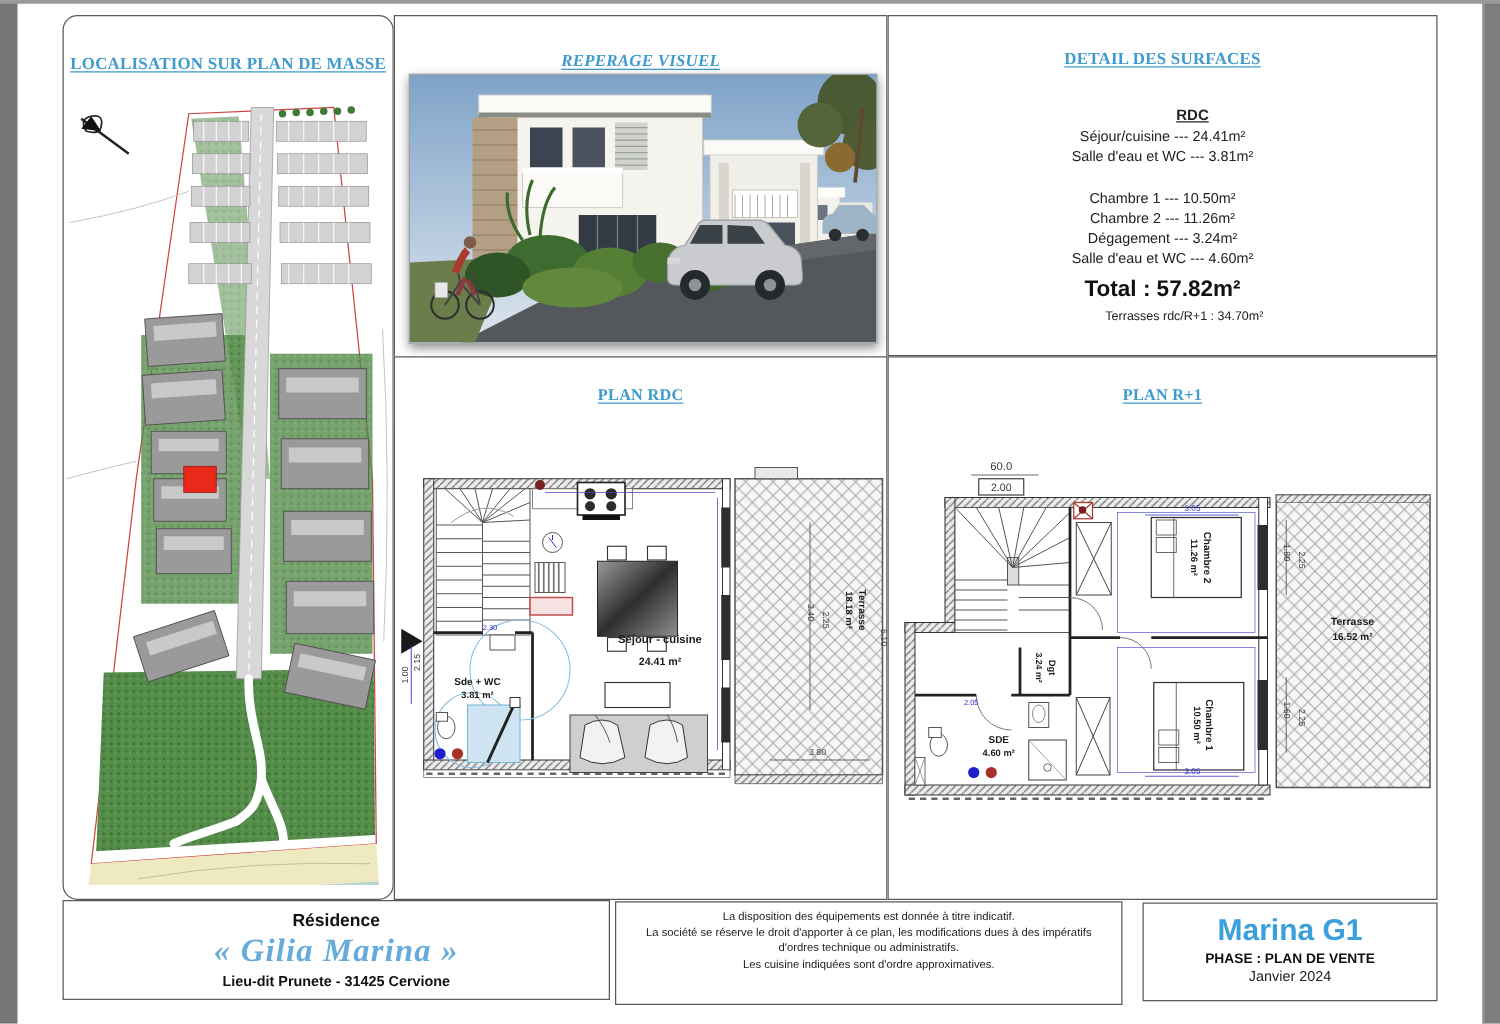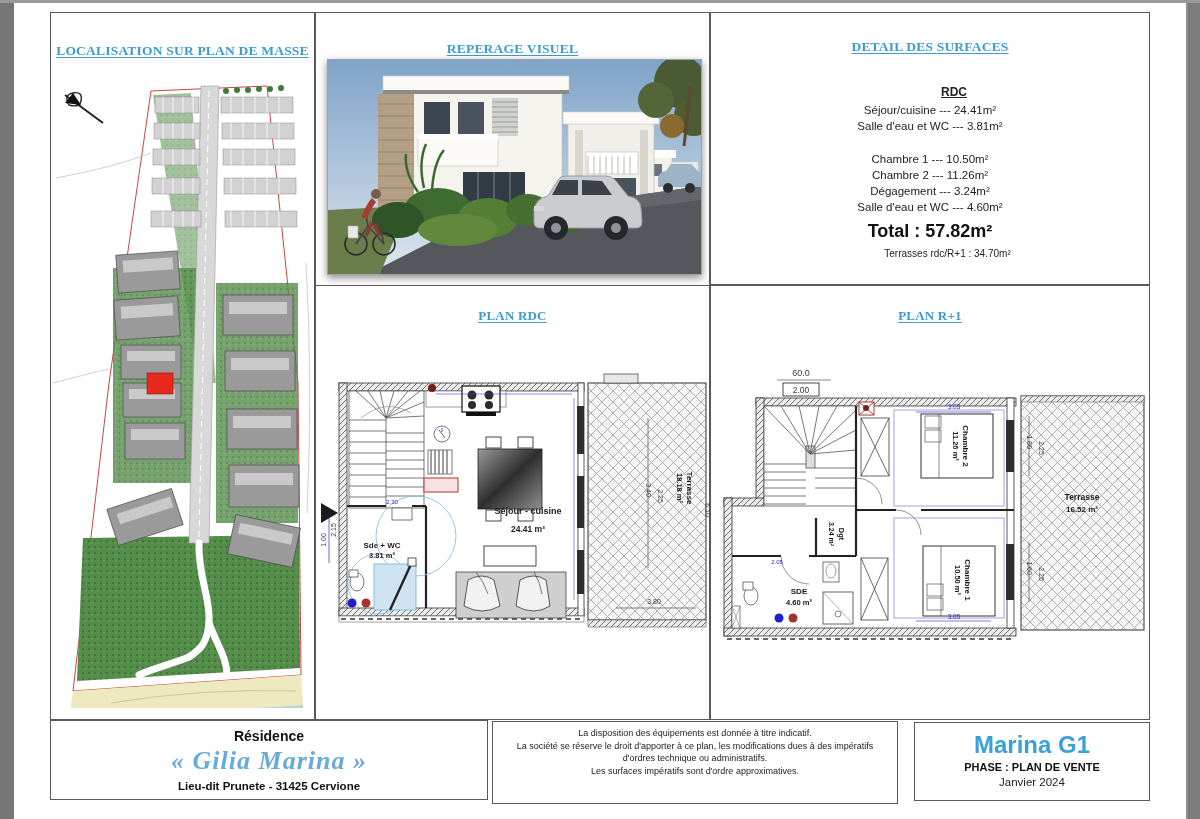--- a/index.html
+++ b/index.html
@@ -31,21 +31,21 @@
   .dimblue{fill:#2a2ac8;}
   .dimgray{fill:#3a3a3a;}
 </style>
 </head>
 <body>
 
 <div class="edge left"></div>
 <div class="edge right"></div>
 <div class="edge top"></div>
 
-<div class="panel" style="left:50px;top:12px;width:265px;height:708px;">
+<div class="panel" style="left:50px;top:12px;width:265px;height:708px;border-radius:12px;">
   <div class="hd" style="top:30px;font-size:13.5px;">LOCALISATION SUR PLAN DE MASSE</div>
   <svg viewBox="0 0 265 625" style="position:absolute;left:0;top:70px;width:265px;height:625px;">
     <defs>
       <pattern id="grn" width="6" height="6" patternUnits="userSpaceOnUse">
         <rect width="6" height="6" fill="#548c49"></rect>
           <circle cx="2" cy="2" r="1" fill="#3c6e36"></circle>
           <circle cx="5" cy="4" r="0.8" fill="#6ca35f"></circle>
       </pattern>
     </defs>
 
@@ -143,21 +143,21 @@
     <path d="M60,620 Q150,605 245,608" stroke="#c8bd90" stroke-width="0.8" fill="none"></path>
 
     <g stroke="#bbb" stroke-width="0.7" fill="none">
       <path d="M5,95 Q60,85 100,70"></path>
         <path d="M2,300 Q40,290 58,286"></path>
         <path d="M255,180 Q262,300 256,430"></path>
     </g>
   </svg>
 </div>
 
-<div class="panel" style="left:315px;top:12px;width:395px;height:330px;">
+<div class="panel" style="left:315px;top:12px;width:395px;height:330px;font-style:italic;">
   <div class="hd" style="top:28px;font-size:13.5px;">REPERAGE VISUEL</div>
   <div class="photo-frame">
     <svg viewBox="0 0 373 214" style="width:373px;height:214px;display:block;">
       <defs>
         <linearGradient id="sky" x1="0" y1="0" x2="0" y2="1">
           <stop offset="0" stop-color="#7fa3c8"></stop>
             <stop offset="1" stop-color="#dde6ee"></stop>
         </linearGradient>
         <linearGradient id="tbl" x1="0" y1="0" x2="1" y2="1">
           <stop offset="0" stop-color="#9a9a9a"></stop>
@@ -535,21 +535,21 @@
   <div class="res-label">Résidence</div>
   <div class="res-name">« Gilia Marina »</div>
   <div class="res-addr">Lieu-dit Prunete - 31425 Cervione</div>
 </div>
 
 <div class="foot-cell" style="left:492px;top:721px;width:406px;height:83px;">
   <div class="disc-body">
     <div class="disc-ln">La disposition des équipements est donnée à titre indicatif.</div>
     <div class="disc-ln">La société se réserve le droit d'apporter à ce plan, les modifications dues à des impératifs</div>
     <div class="disc-ln">d'ordres technique ou administratifs.</div>
-    <div class="disc-ln">Les surfaces impératifs sont d'ordre approximatives.</div>
+    <div class="disc-ln">Les cuisine indiquées sont d'ordre approximatives.</div>
   </div>
 </div>
 
 <div class="foot-cell" style="left:914px;top:722px;width:236px;height:79px;">
   <div class="prod-name">Marina G1</div>
   <div class="prod-phase">PHASE : PLAN DE VENTE</div>
   <div class="prod-date">Janvier 2024</div>
 </div>
 
 </body></html>

